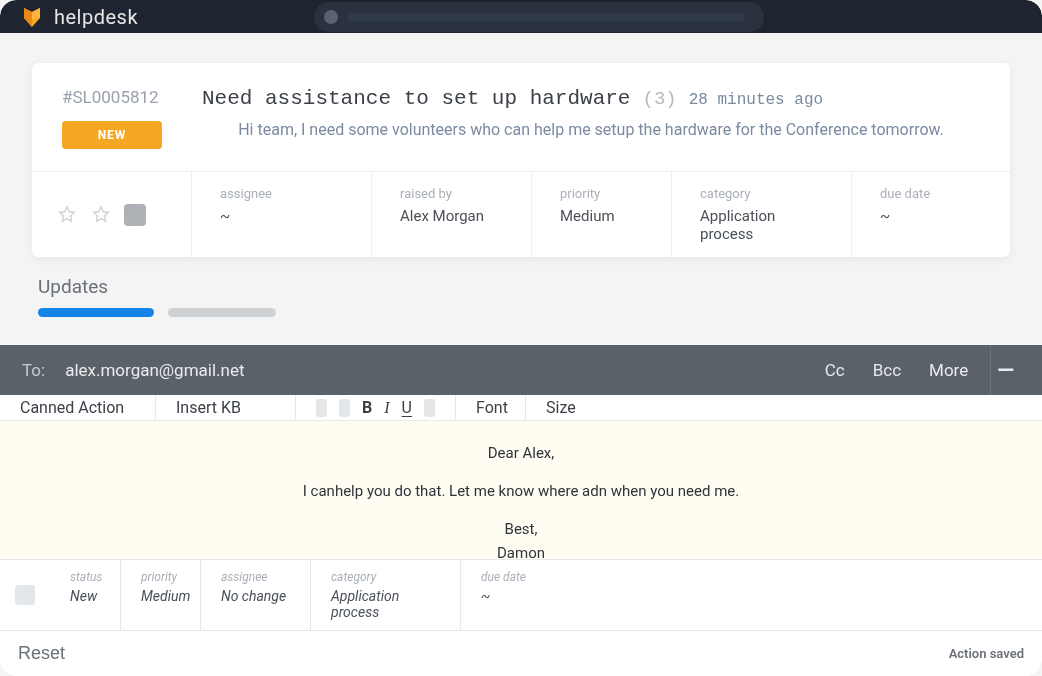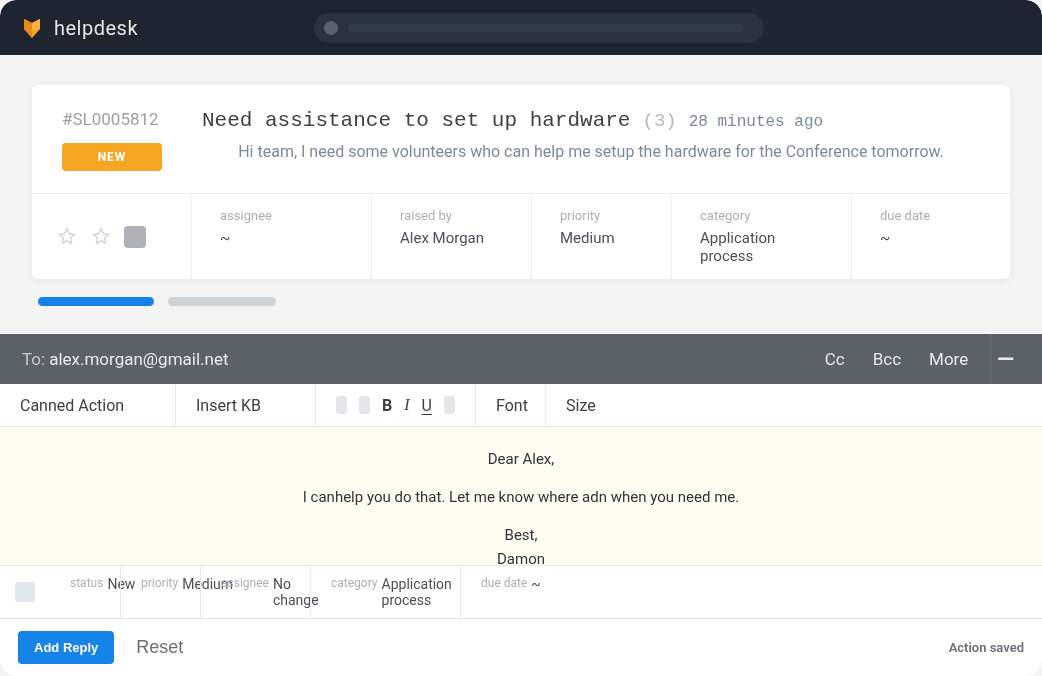--- a/index.html
+++ b/index.html
@@ -42,21 +42,21 @@
 .updates-wrap { padding: 18px 0 0 6px; }
 .updates-label { color: #6a7078; font-size: 19px; margin-bottom: 10px; }
 .tab-bars { display: flex; gap: 14px; }
 .tab-bar { height: 9px; border-radius: 5px; }
 .tab-bar.active { width: 116px; background: #1583e8; }
 .tab-bar.inactive { width: 108px; background: #cfd2d5; }
 
 
 .composer { margin-top: 28px; background: #5a6169; height: 54px; display: flex; align-items: center; padding: 0 22px; color: #e8eaec; font-size: 17px; }
 .composer .to-label { color: #c8cbce; }
-.composer .to-value { margin-left: 4px; }
+.composer .to-value { margin-left: 20px; }
 .composer-right { margin-left: auto; display: flex; align-items: center; gap: 28px; }
 .composer-right span { cursor: pointer; }
 .composer-divider { width: 1px; height: 50px; background: #6b727a; margin-left: 22px; }
 .minimize { font-size: 22px; font-weight: 700; padding: 0 6px; }
 
 
 .toolbar { background: #fff; height: 46px; display: flex; align-items: stretch; border-bottom: 1px solid #e6e8ea; font-size: 16px; color: #3b4049; }
 .tb-cell { display: flex; align-items: center; padding: 0 20px; border-right: 1px solid #e6e8ea; gap: 12px; }
 .tb-cell:last-child { border-right: none; }
 .fmt-sq { width: 18px; height: 18px; background: #e4e7ea; border-radius: 3px; }
@@ -66,21 +66,21 @@
 
 
 .editor { background: #fffdf2; padding: 20px 34px; color: #2f343a; font-size: 15px; line-height: 1.6; height: 138px; text-align: center; }
 .editor p { margin-bottom: 14px; }
 .editor p:last-child { margin-bottom: 0; }
 
 
 .reply-meta { background: #fff; display: flex; border-top: 1px solid #e6e8ea; border-bottom: 1px solid #e6e8ea; }
 .reply-meta .rm-check { width: 50px; display: flex; align-items: center; justify-content: center; }
 .rm-check-box { width: 20px; height: 20px; background: #e4e7ea; border-radius: 3px; }
-.rm-cell { padding: 10px 20px; border-left: 1px solid #e6e8ea; display: flex; gap: 4px; }
+.rm-cell { padding: 10px 20px; border-left: 1px solid #e6e8ea; display: flex; flex-direction: column; gap: 4px; font-style: italic; }
 .rm-label { color: #aab0b8; font-size: 12px; }
 .rm-value { color: #4a5058; font-size: 14px; }
 
 
 .footer { background: #fff; padding: 12px 18px; display: flex; align-items: center; gap: 22px; }
 .btn-primary { background: #1583e8; color: #fff; font-size: 13px; font-weight: 600; padding: 9px 16px; border-radius: 4px; border: none; cursor: pointer; }
 .btn-link { color: #6a7078; font-size: 18px; background: none; border: none; cursor: pointer; }
 .draft-saved { margin-left: auto; color: #6a7078; font-size: 13px; font-weight: 600; }
 </style>
 </head>
@@ -146,41 +146,42 @@
           <div class="meta-value">Application process</div>
         </div>
         <div class="meta-cell" style="flex:1">
           <div class="meta-label">due date</div>
           <div class="meta-value">~</div>
         </div>
       </div>
     </div>
 
     <div class="updates-wrap">
+      <div class="updates-label">Updates</div>
       <div class="tab-bars">
         <div class="tab-bar active"></div>
         <div class="tab-bar inactive"></div>
       </div>
     </div>
   </div>
 
   <div class="composer">
     <span class="to-label">To:</span>
     <span class="to-value">alex.morgan@gmail.net</span>
     <div class="composer-right">
       <span>Cc</span>
       <span>Bcc</span>
       <span>More</span>
     </div>
     <div class="composer-divider"></div>
     <span class="minimize">—</span>
   </div>
 
   <div class="toolbar">
-    <div class="tb-cell" style="width:176px">
+    <div class="tb-cell" style="width:156px">
         <span>Canned Action</span>
       </div>
     <div class="tb-cell" style="width:140px">
         <span>Insert KB</span>
       </div>
     <div class="tb-cell" style="width:160px">
       <div class="fmt-sq"></div>
       <div class="fmt-sq"></div>
       <span class="fmt-b">B</span>
       <span class="fmt-i">I</span>
@@ -222,17 +223,16 @@
       <div class="rm-label">category</div>
       <div class="rm-value">Application process</div>
     </div>
     <div class="rm-cell" style="flex:1">
       <div class="rm-label">due date</div>
       <div class="rm-value">~</div>
     </div>
   </div>
 
   <div class="footer">
-    <button class="btn-primary">Add Reply</button>
     <button class="btn-link">Reset</button>
     <div class="draft-saved">Action saved</div>
   </div>
 </div>
 
 </body></html>

